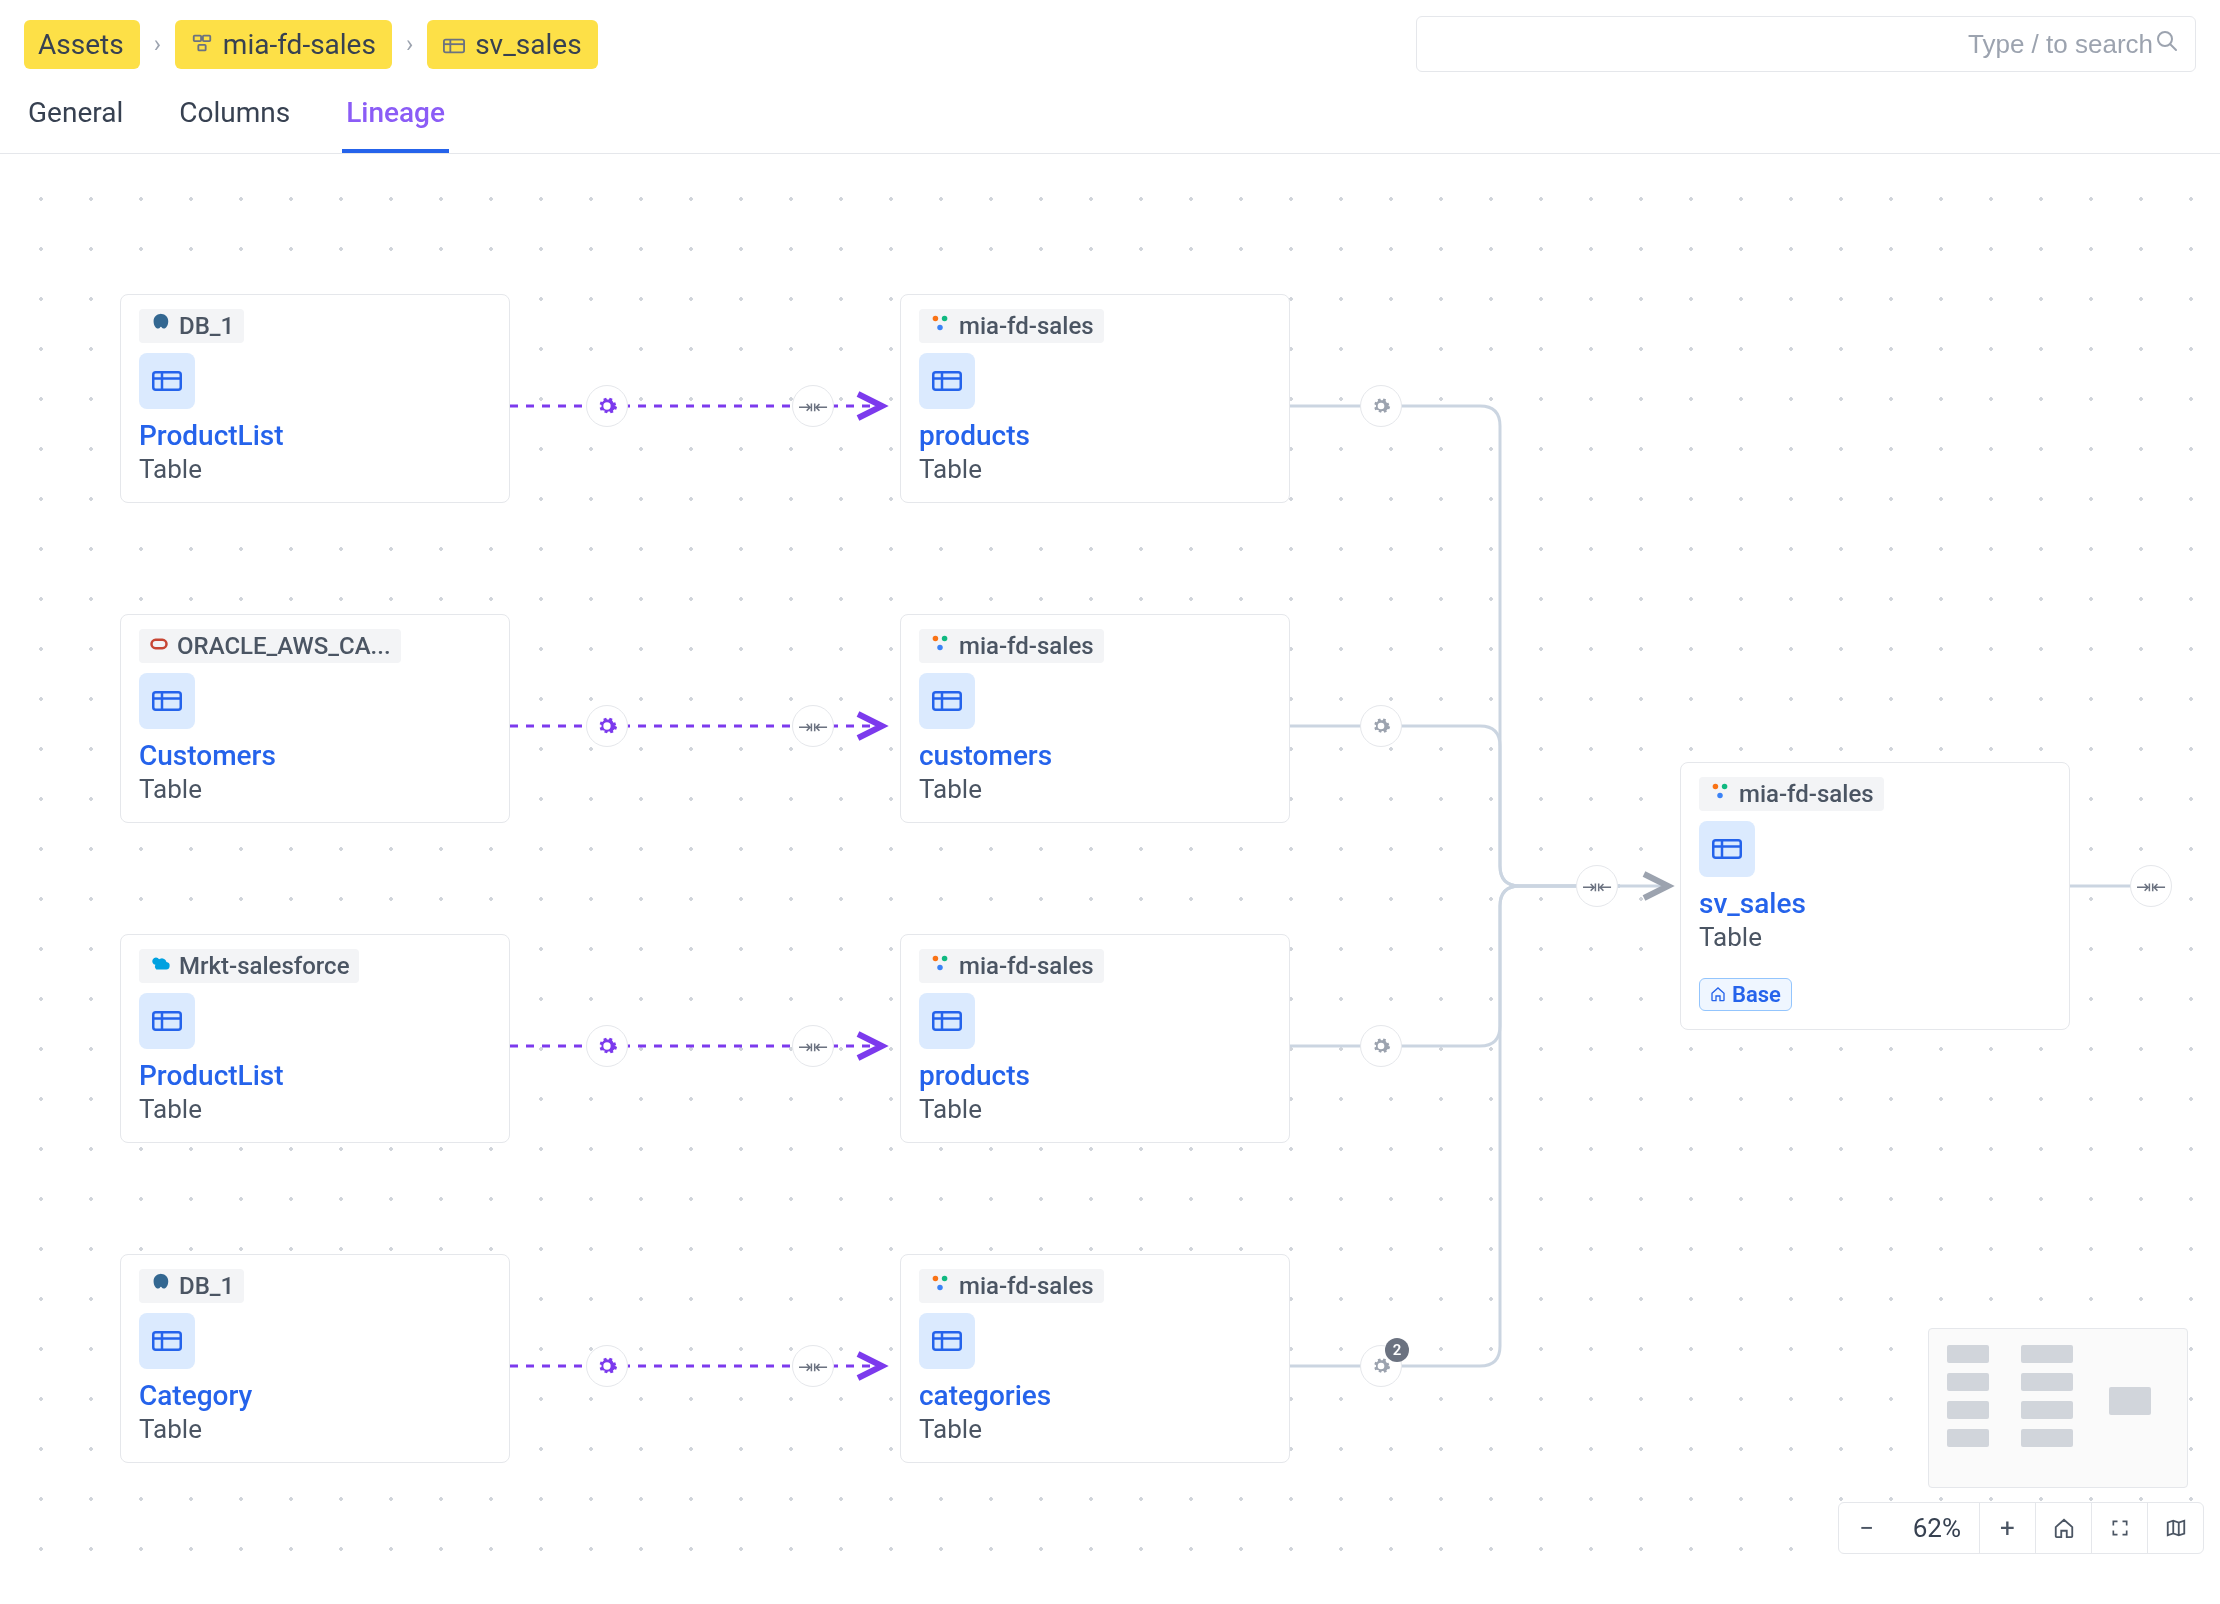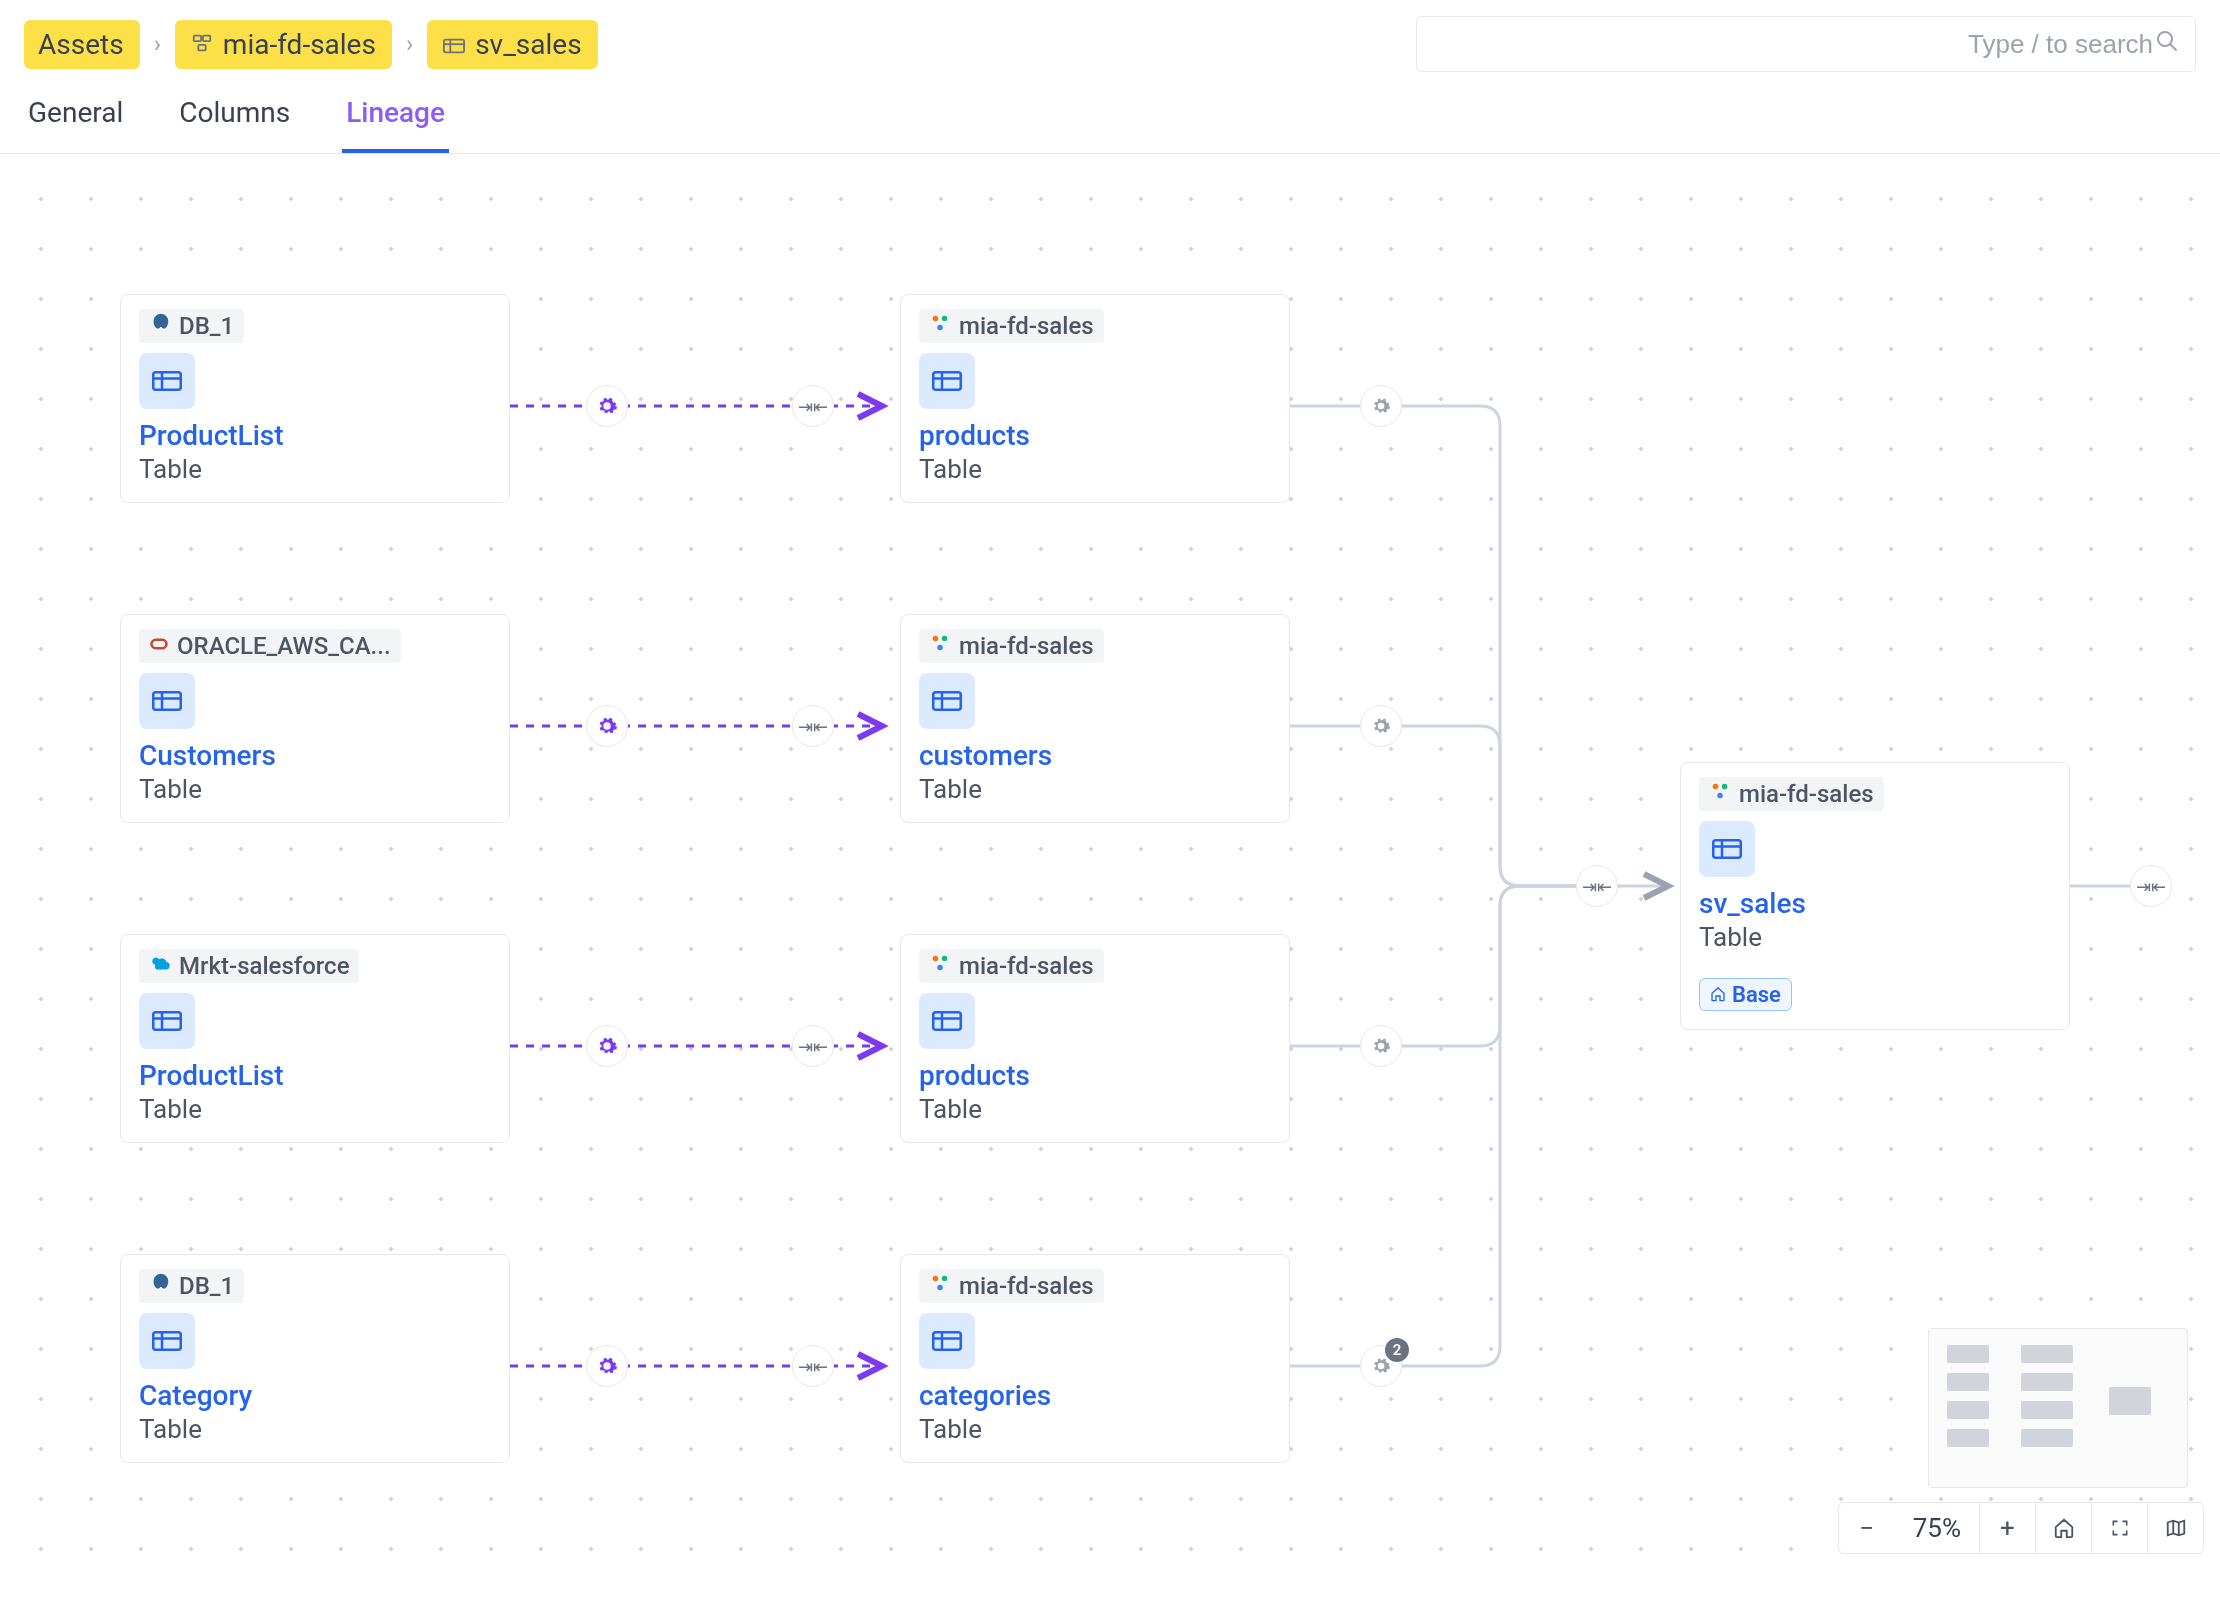--- a/index.html
+++ b/index.html
@@ -445,21 +445,21 @@
       <div class="mm-bar" style="width:52px;height:18px"></div>
       <div class="mm-bar" style="width:52px;height:18px"></div>
     </div>
     <div class="mm-col" style="left:180px;top:58px">
       <div class="mm-bar" style="width:42px;height:28px"></div>
     </div>
   </div>
 
   <div class="zoombar">
     <div class="zb first">−</div>
-    <div class="zlvl">75%</div>
+    <div class="zlvl">62%</div>
     <div class="zb">+</div>
     <div class="zb">
         <svg width="22" height="22" viewBox="0 0 24 24">
           <path d="M3 11l9-8 9 8v10a1 1 0 01-1 1h-5v-7h-6v7H4a1 1 0 01-1-1z" fill="none" stroke="#4b5563" stroke-width="2"></path>
         </svg>
       </div>
     <div class="zb">
         <svg width="20" height="20" viewBox="0 0 24 24">
           <path d="M4 9V4h5M20 9V4h-5M4 15v5h5M20 15v5h-5" fill="none" stroke="#4b5563" stroke-width="2"></path>
         </svg>

